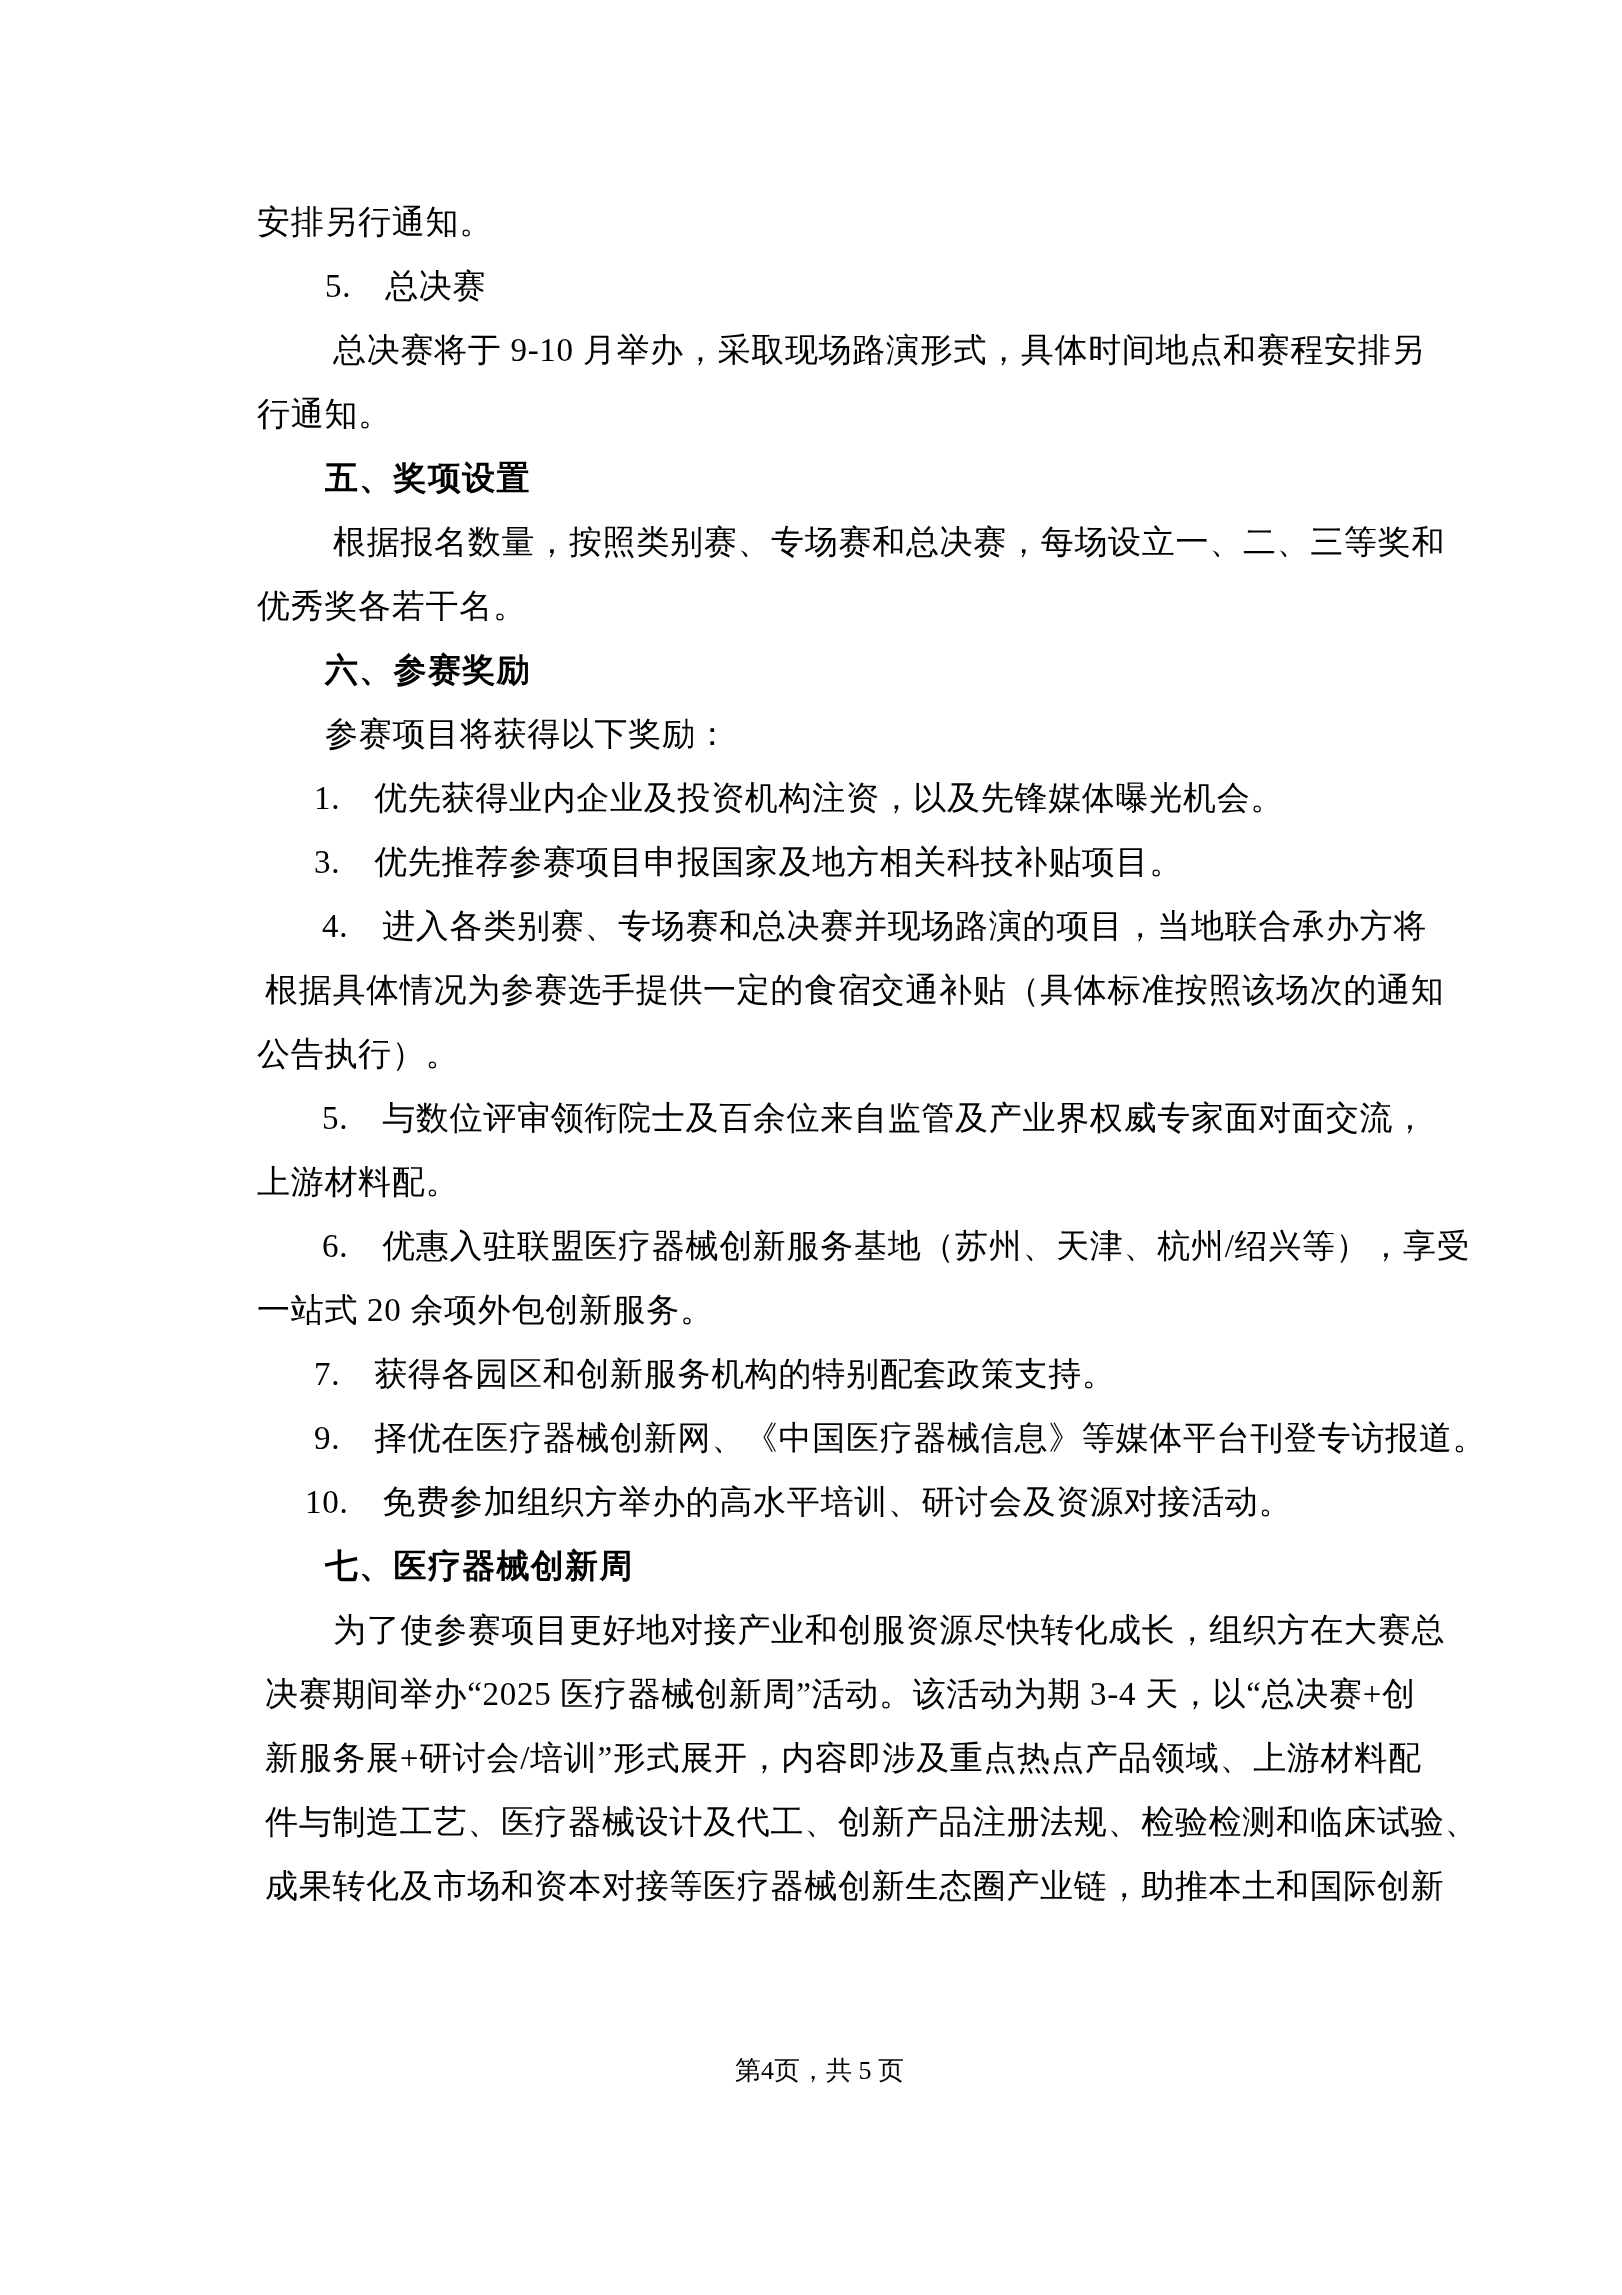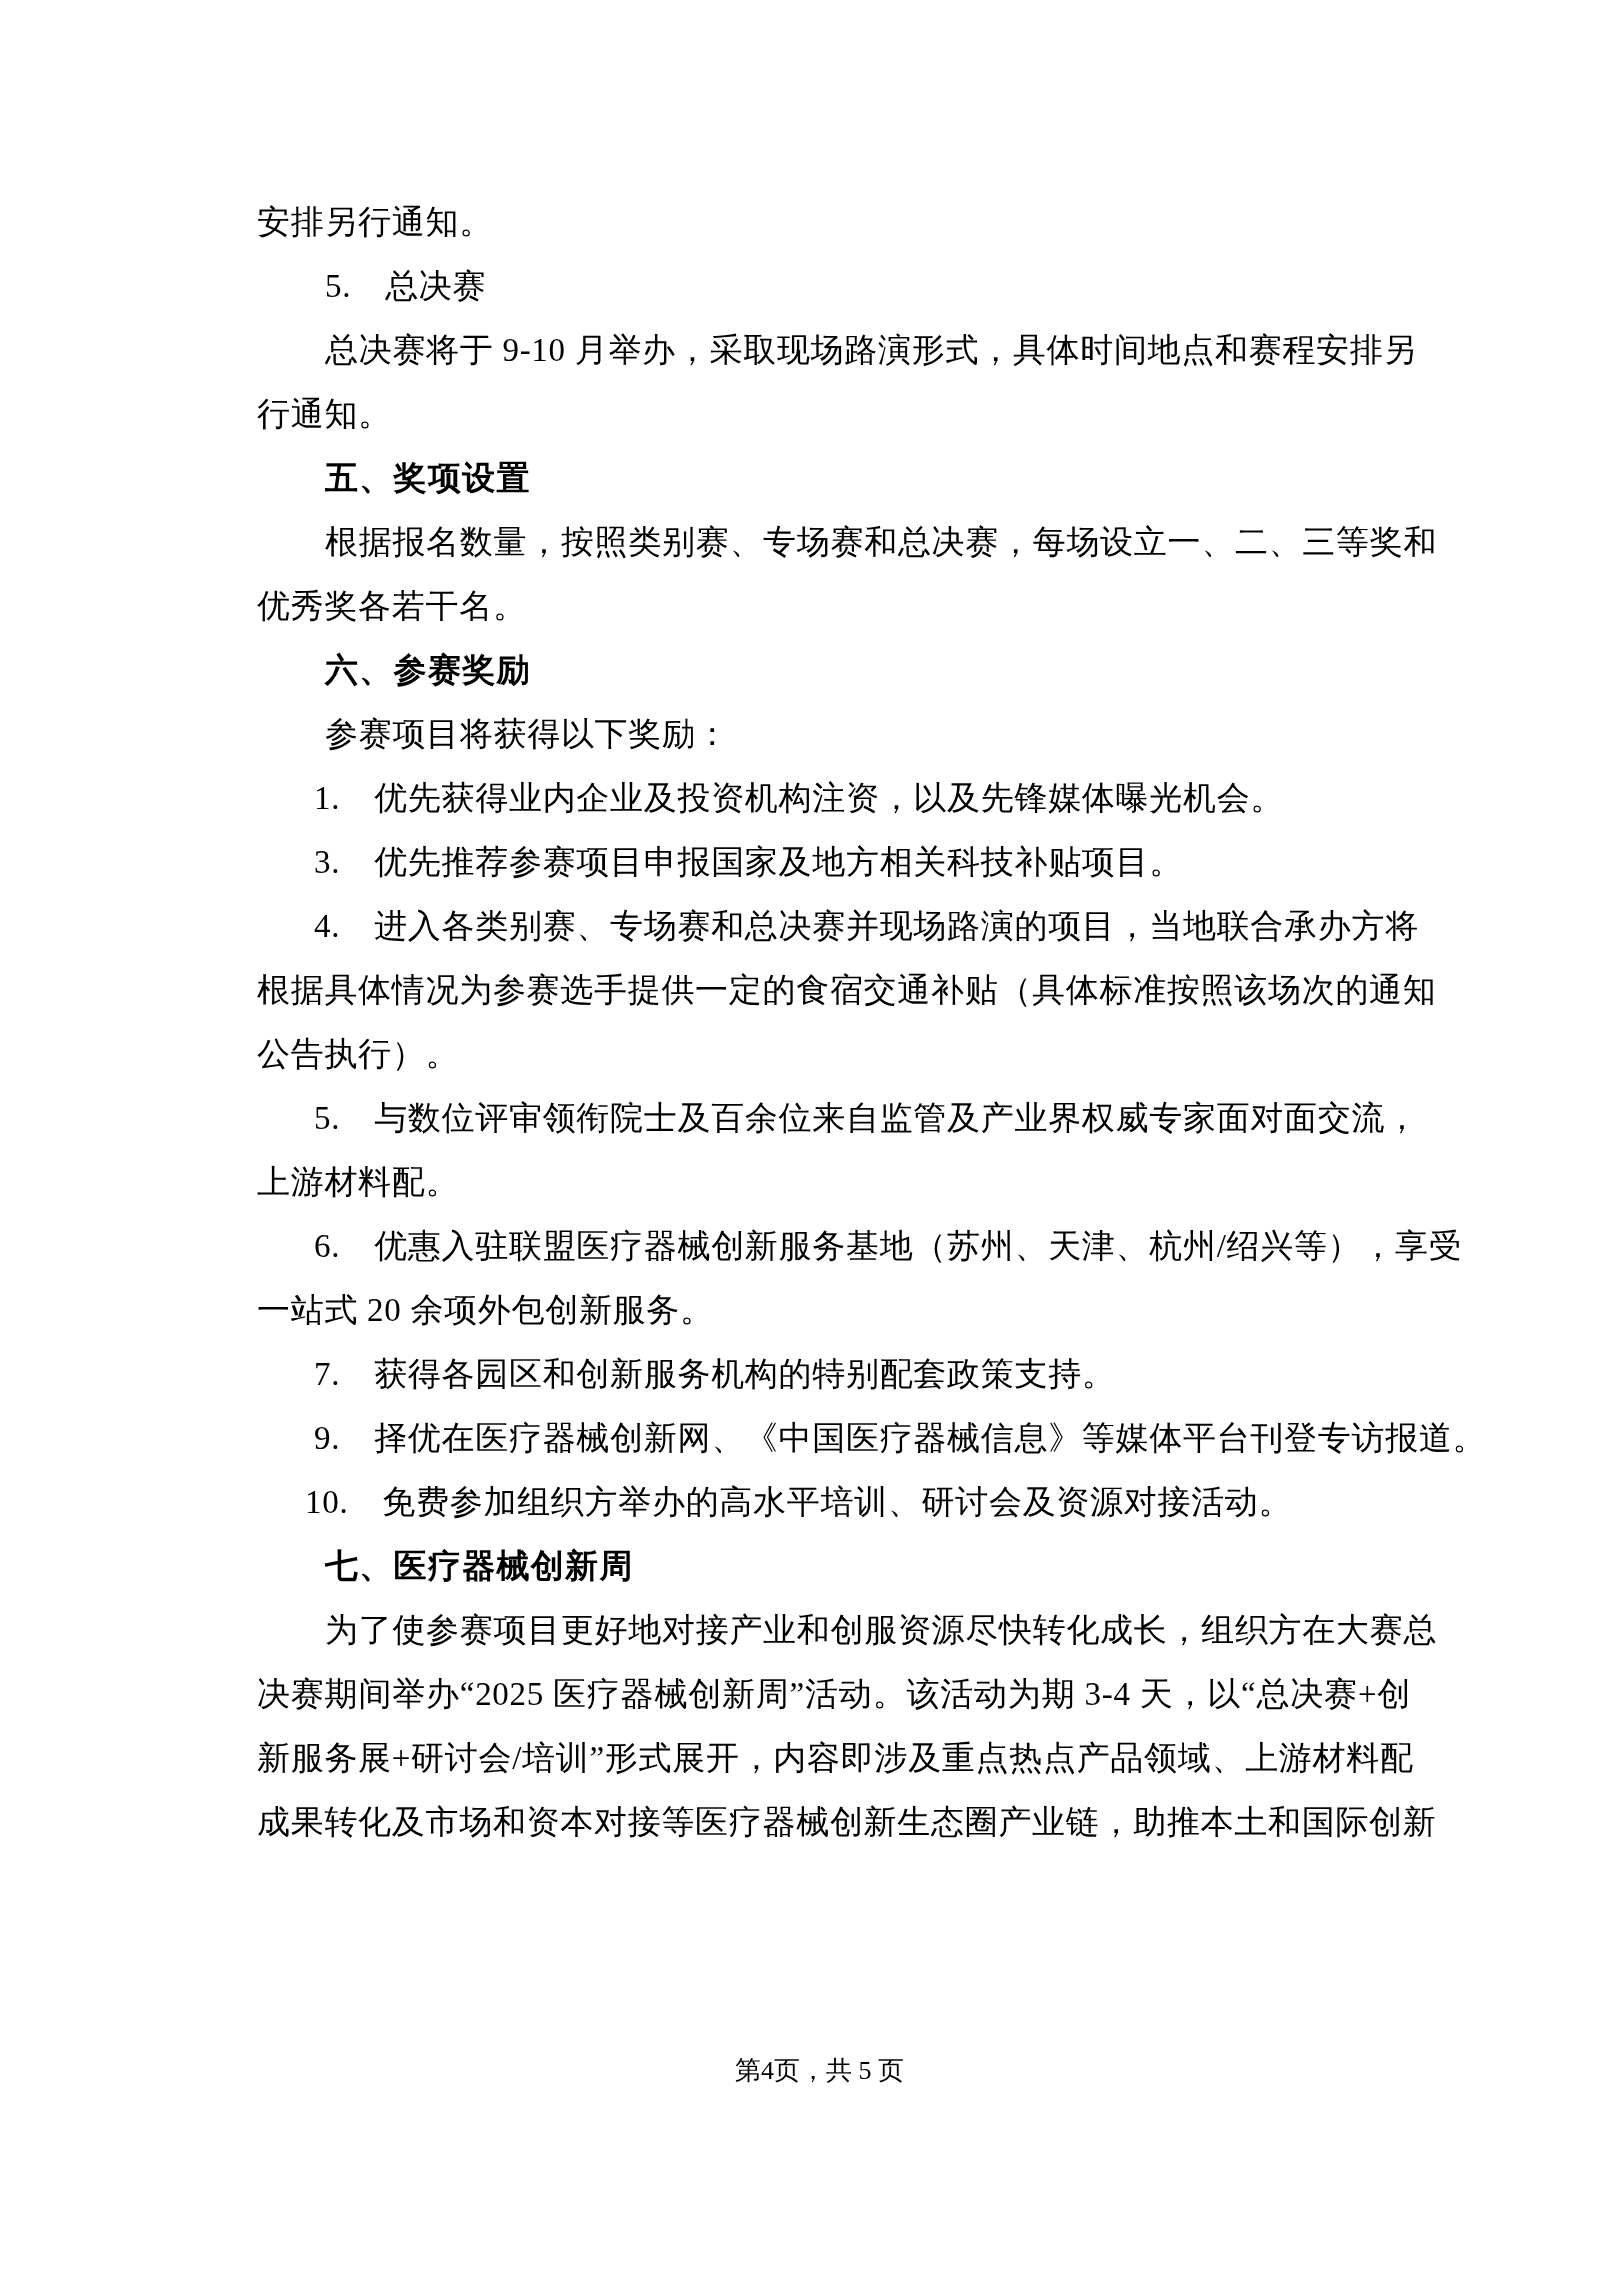--- a/index.html
+++ b/index.html
@@ -31,20 +31,21 @@
   .line {
     height: 64px;
     line-height: 64px;
     font-size: 33px;
     white-space: nowrap;
     letter-spacing: 0.7px;
   }
   .line.fill {
     text-align: justify;
     text-align-last: justify;
+    margin-left: 8px;
   }
   .line.bold {
     font-weight: 700;
     font-family: "Liberation Sans", sans-serif;
     letter-spacing: 1.3px;
   }
   .num {
     display: inline-block;
     margin-right: 34px;
   }
@@ -84,17 +85,18 @@
       <div class="line" style="padding-left: 0px;">上游材料配。</div>
       <div class="line fill" style="padding-left: 57px;"><span class="num">6.</span><span>优惠入驻联盟医疗器械创新服务基地（苏州、天津、杭州/绍兴等），享受</span></div>
       <div class="line" style="padding-left: 0px;">一站式 20 余项外包创新服务。</div>
       <div class="line" style="padding-left: 57px;"><span class="num">7.</span><span>获得各园区和创新服务机构的特别配套政策支持。</span></div>
       <div class="line" style="padding-left: 57px;"><span class="num">9.</span><span>择优在医疗器械创新网、《中国医疗器械信息》等媒体平台刊登专访报道。</span></div>
       <div class="line" style="padding-left: 48px;"><span class="num">10.</span><span>免费参加组织方举办的高水平培训、研讨会及资源对接活动。</span></div>
       <div class="line bold" style="padding-left: 68px;">七、医疗器械创新周</div>
       <div class="line fill" style="padding-left: 68px;">为了使参赛项目更好地对接产业和创服资源尽快转化成长，组织方在大赛总</div>
       <div class="line fill" style="padding-left: 0px;">决赛期间举办“2025 医疗器械创新周”活动。该活动为期 3-4 天，以“总决赛+创</div>
       <div class="line fill" style="padding-left: 0px;">新服务展+研讨会/培训”形式展开，内容即涉及重点热点产品领域、上游材料配</div>
+      <div class="line fill" style="padding-left: 0px;">件与制造工艺、医疗器械设计及代工、创新产品注册法规、检验检测和临床试验、</div>
       <div class="line fill" style="padding-left: 0px;">成果转化及市场和资本对接等医疗器械创新生态圈产业链，助推本土和国际创新</div>
     </div>
   <div class="page-footer">第4页，共 5 页</div>
 </div>
 
 
 </body></html>

